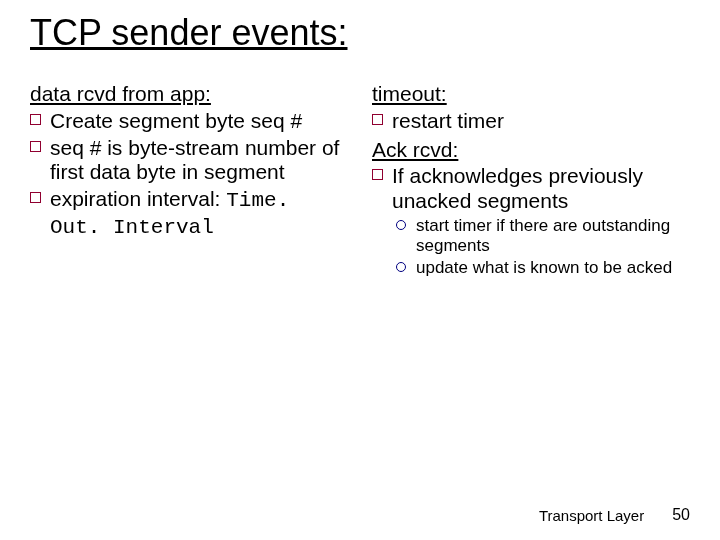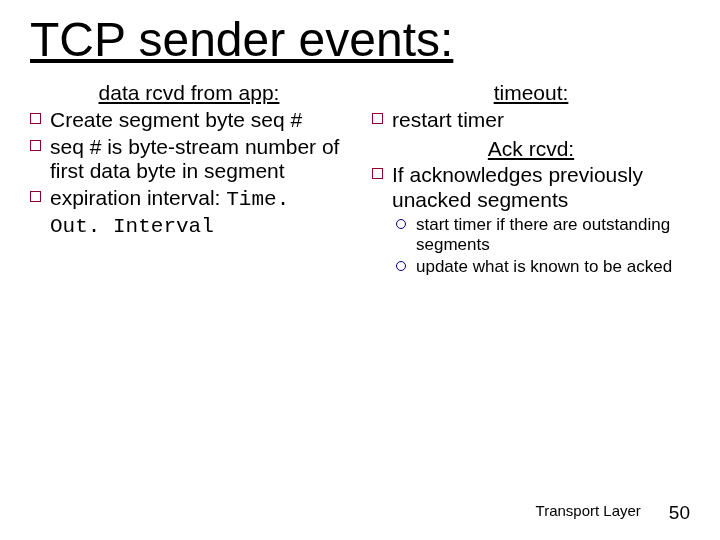--- a/index.html
+++ b/index.html
@@ -13,38 +13,37 @@
     overflow: hidden;
   }
   .slide {
     width: 720px;
     height: 540px;
     position: relative;
     box-sizing: border-box;
     padding: 12px 30px 0 30px;
   }
   .title {
-    font-size: 48px;
+    font-size: 36px;
     text-decoration: underline;
-    margin: 0 0 14px 0;
+    margin: 0 0 28px 0;
     font-weight: normal;
   }
   .columns {
     display: flex;
     gap: 24px;
   }
   .col {
     flex: 1;
     font-size: 21px;
     line-height: 1.18;
   }
   .heading {
     text-decoration: underline;
     margin-bottom: 2px;
-    text-align: center;
   }
   .bullet-row {
     display: flex;
     align-items: flex-start;
     margin-bottom: 2px;
   }
   .bullet-row .marker {
     flex: 0 0 auto;
     width: 20px;
     display: flex;
@@ -81,25 +80,25 @@
     font-family: "Courier New", Courier, monospace;
     font-size: 21px;
   }
   .footer {
     position: absolute;
     bottom: 16px;
     right: 30px;
     font-family: Arial, Helvetica, sans-serif;
     font-size: 15px;
     display: flex;
-    align-items: flex-start;
+    align-items: center;
     gap: 28px;
   }
   .page-num {
-    font-size: 19px;
+    font-size: 16px;
   }
 </style>
 </head>
 <body>
 
 <div class="slide">
 
   <h1 class="title">TCP sender events:</h1>
 
   <div class="columns">

